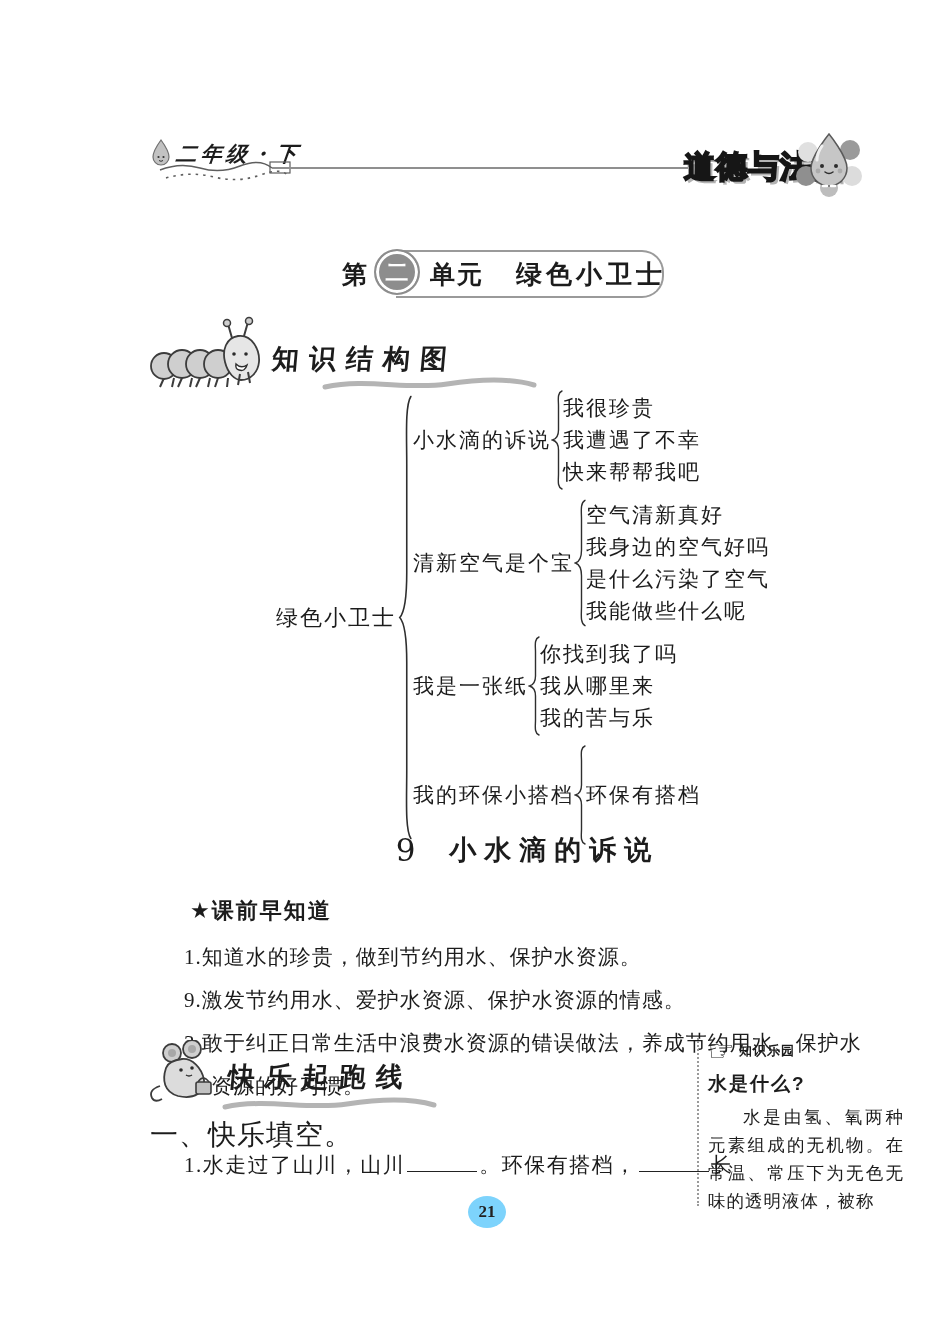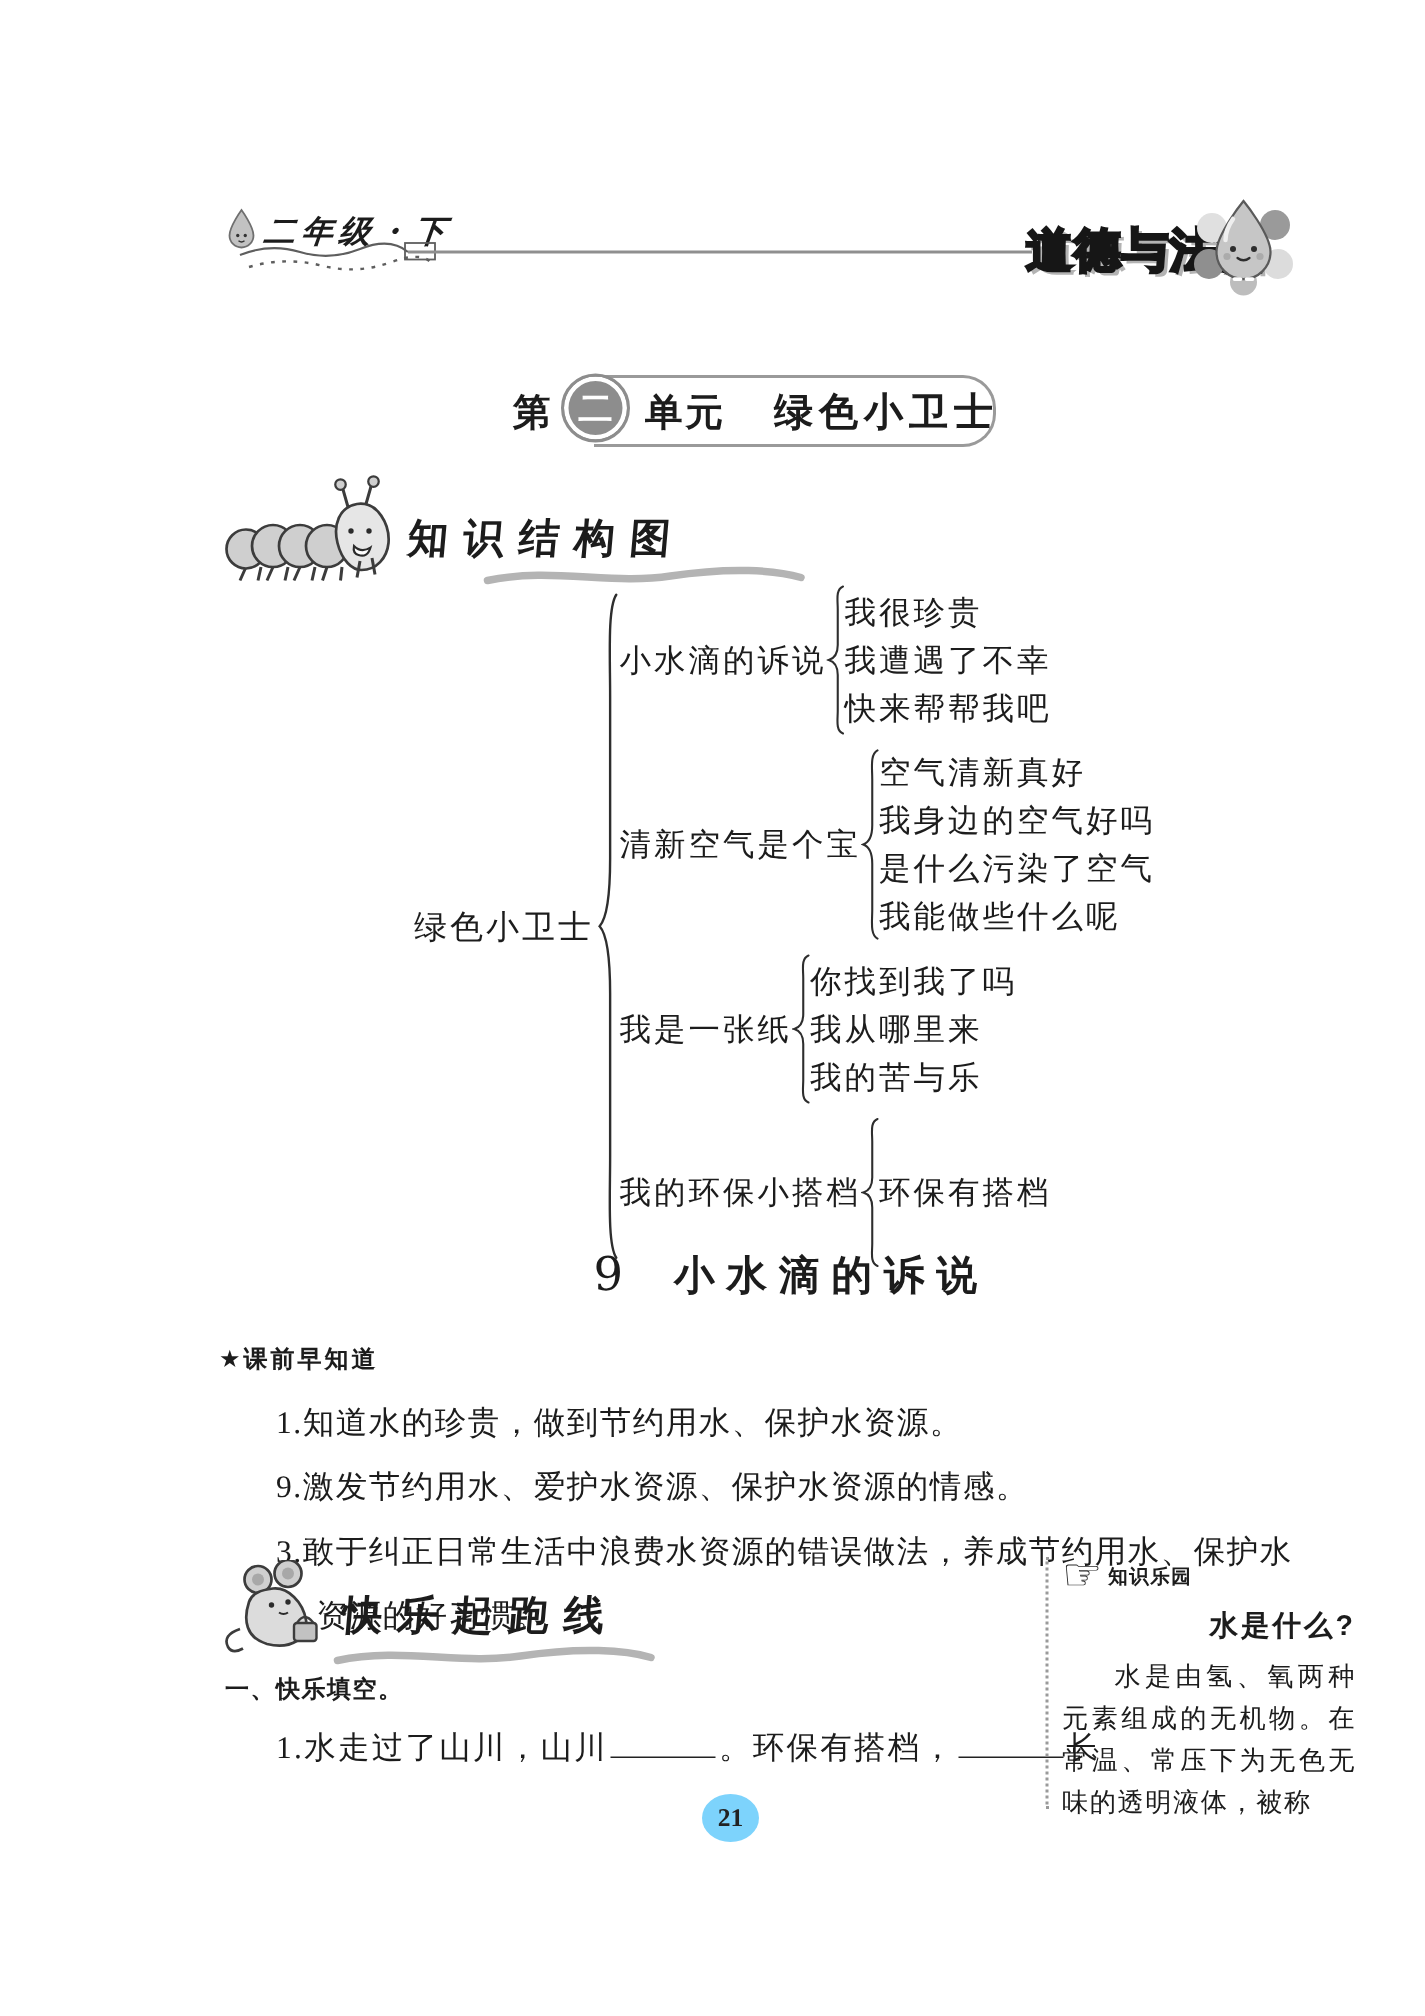--- a/index.html
+++ b/index.html
@@ -68,40 +68,40 @@
   .lesson { position:absolute; top:832px; left:155px; width:745px; text-align:center; }
   .lesson-num { font-family:"DejaVu Serif",serif; font-size:31px; margin-right:30px; vertical-align:middle; }
   .lesson-title {
     font-family:"Liberation Sans","DejaVu Sans",sans-serif; font-weight:900; font-size:27px;
     letter-spacing:8px; vertical-align:middle;
   }
 
   
   .preview { position:absolute; top:896px; left:146px; width:736px; }
   .preview-head {
-    font-family:"Liberation Sans","DejaVu Sans",sans-serif; font-weight:bold; font-size:16px; letter-spacing:2px;
+    font-family:"Liberation Sans","DejaVu Sans",sans-serif; font-weight:bold; font-size:22px; letter-spacing:2px;margin-left:44px;
   }
   .preview-items { margin-top:10px; padding-left:38px; font-size:21px; letter-spacing:1px; }
   .p-item { line-height:43px; padding-left:27px; text-indent:-27px; }
 
   
   .subhead {
     position:absolute; top:1116px; left:150px;
-    font-family:"Liberation Sans","DejaVu Sans",sans-serif; font-weight:bold; font-size:16px; letter-spacing:1px;
+    font-family:"Liberation Sans","DejaVu Sans",sans-serif; font-weight:normal; font-size:28px; letter-spacing:1px;
   }
   .question { position:absolute; top:1150px; left:150px; width:560px; font-size:21px; letter-spacing:1.5px; white-space:nowrap; }
   .q-num { padding-left:34px; }
   .blank { display:inline-block; width:70px; height:1em; border-bottom:1.5px solid #222; margin:0 2px; }
 
   
   .kbox { position:absolute; top:1038px; left:697px; width:196px; height:168px; border-left:2px dotted #9a9a9a; padding-left:9px; }
   .kb-head { display:flex; align-items:center; }
   .hand-icon { font-family:"DejaVu Sans",sans-serif; font-size:30px; line-height:26px; color:#2a2a2a; }
   .kb-head-label { font-family:"Liberation Sans","DejaVu Sans",sans-serif; font-weight:bold; font-size:13px; letter-spacing:1px; margin-left:4px; }
-  .kb-title { text-align:right; font-family:"Liberation Sans","DejaVu Sans",sans-serif; font-weight:bold; font-size:19px; letter-spacing:2px; margin-top:7px; }
+  .kb-title { text-align:left; font-family:"Liberation Sans","DejaVu Sans",sans-serif; font-weight:bold; font-size:19px; letter-spacing:2px; margin-top:7px; }
   .kb-body { margin-top:6px; font-size:17.5px; line-height:28px; letter-spacing:1px; text-align:justify; text-indent:2em; }
 
   
   .page-num {
     position:absolute; top:1196px; left:468px; width:38px; height:32px; border-radius:50%;
     background:#7dd3fc; display:flex; align-items:center; justify-content:center;
     font-weight:bold; font-size:17px; color:#222;
   }
 
   svg { display:block; }

